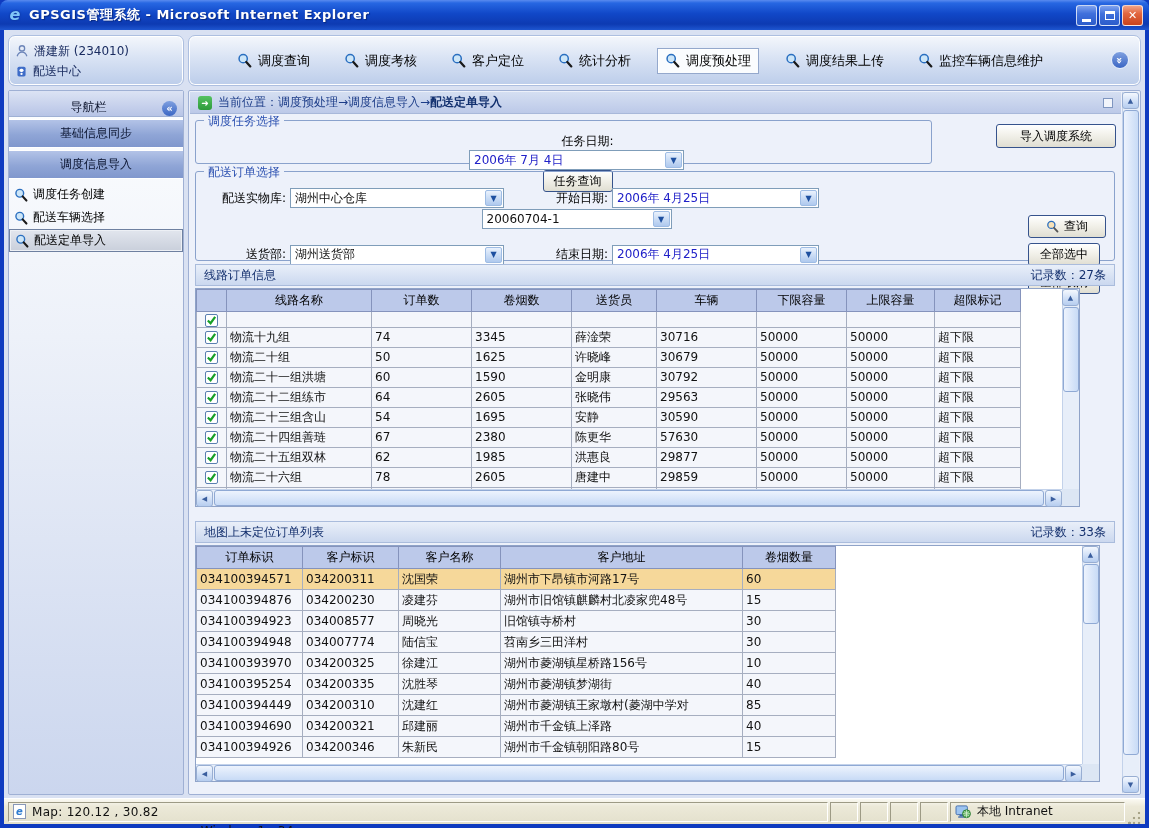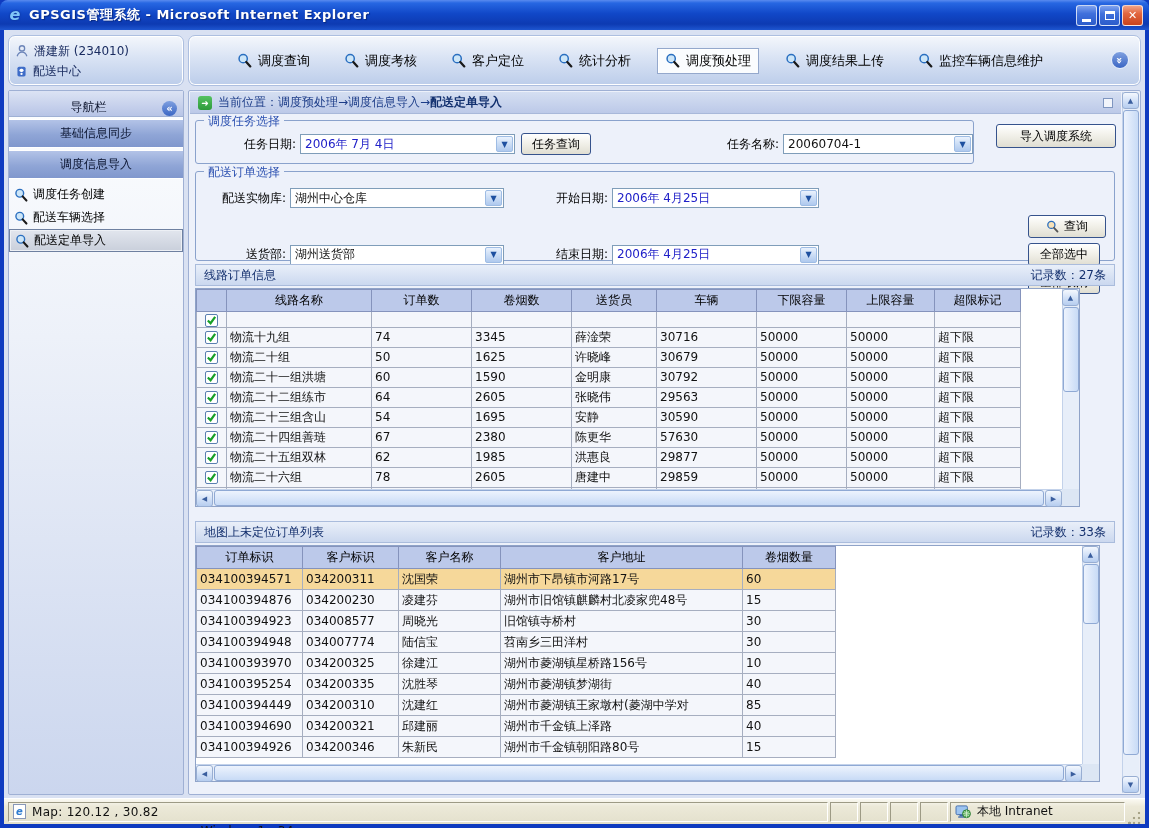--- a/index.html
+++ b/index.html
@@ -294,21 +294,21 @@
         <span>
           <span>当前位置：</span><span>调度预处理→调度信息导入→</span><b>配送定单导入</b>
         </span>
         <span class="panel-min"></span>
       </div>
 
       <div class="scrollarea">
 
         <fieldset class="fset fset1">
           <span class="fset-legend">调度任务选择</span>
-          <div class="frow" style="margin-top:12px; padding-left:22px;">
+          <div class="frow" style="margin-top:12px; padding-left:22px;flex-direction:column;">
             <span class="flabel" style="width:78px;">任务日期:</span>
             <span class="combo" style="width:215px; margin-left:4px;">
               <span class="blue-val">2006年 7月 4日</span>
               <span class="dd">▼</span>
             </span>
             <button class="btn" style="width:70px; margin-left:6px; height:22px;">任务查询</button>
             <span class="flabel" style="width:120px; margin-left:68px;">任务名称:</span>
             <span class="combo" style="width:190px; margin-left:4px;">
               <span>20060704-1</span>
               <span class="dd">▼</span>

